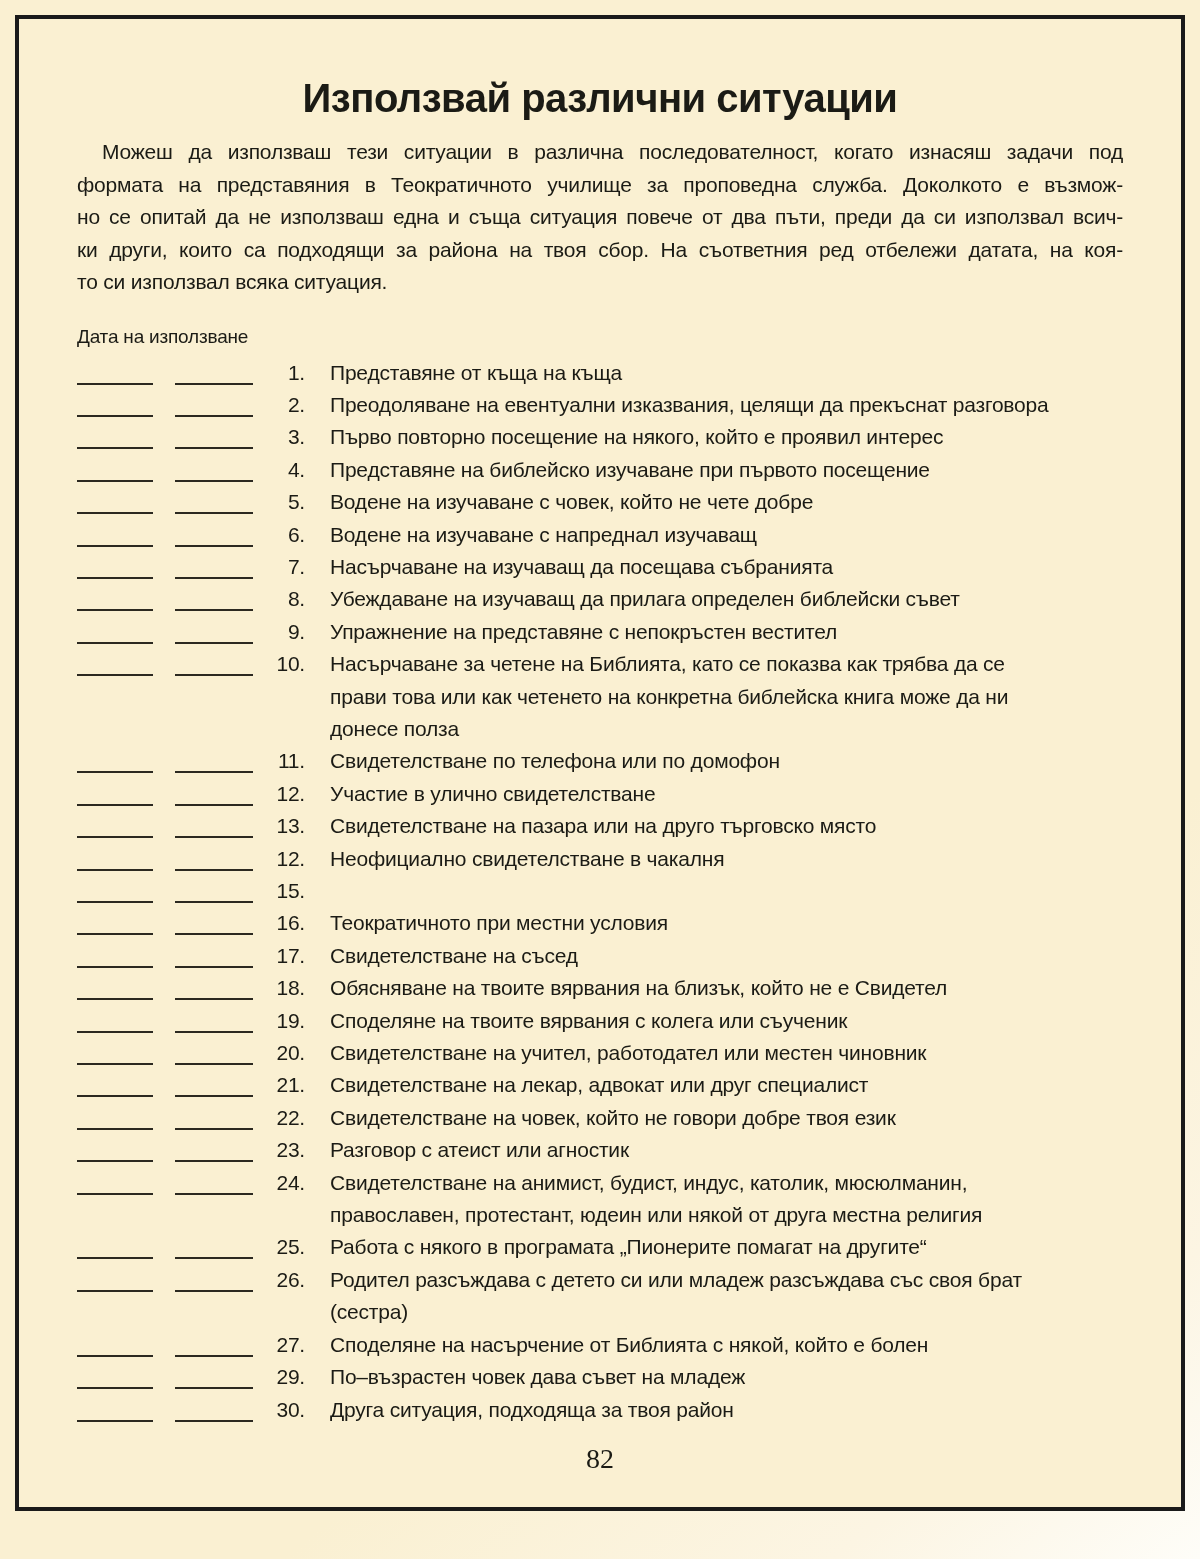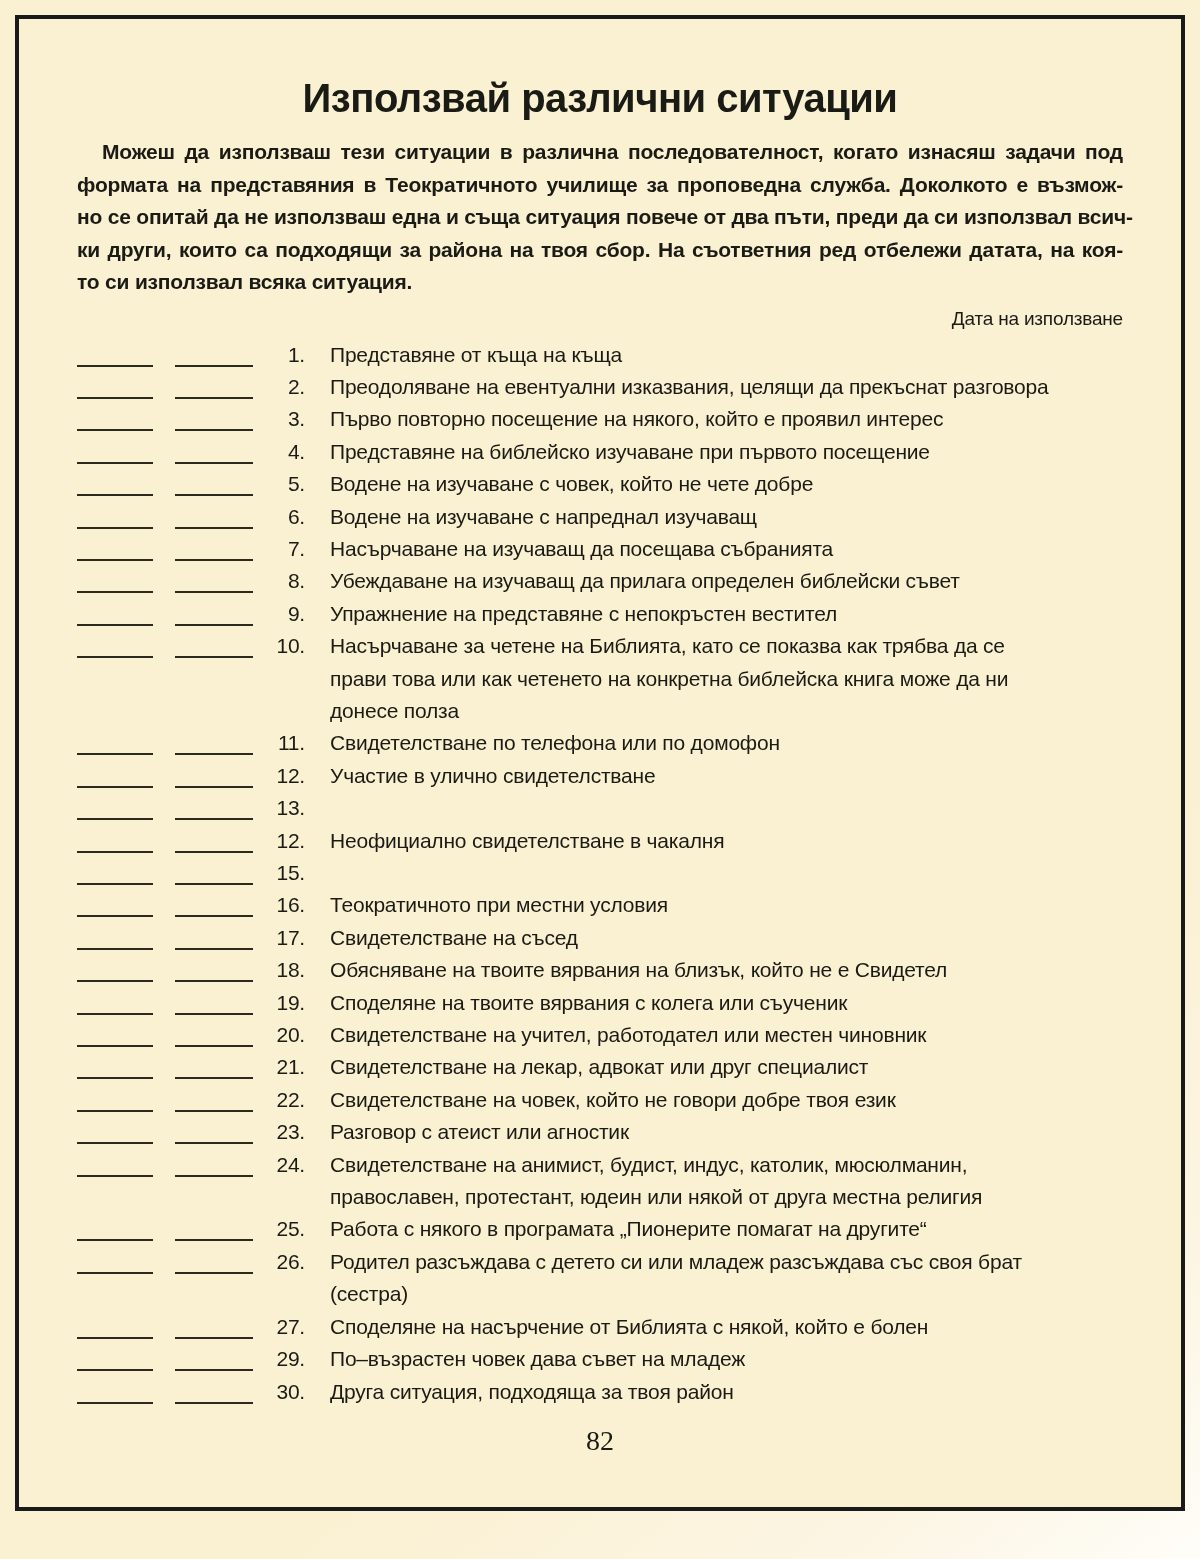--- a/index.html
+++ b/index.html
@@ -26,34 +26,33 @@
     position:absolute; inset:19px;
     padding:0 39px;
     box-sizing:border-box;
   }
   .title{
     margin:38px 0 0 0;
     font-size:40px; line-height:44px;
     font-weight:bold; text-align:center;
     letter-spacing:-0.5px;
   }
-  .intro{ margin-top:16px;font-weight:bold; }
+  .intro{ margin-top:16px; }
   .intro-line{
     font-size:21px; line-height:32.5px;
     letter-spacing:-0.2px;
     text-align:justify; text-align-last:justify;
     white-space:nowrap;
   }
   .intro-line.first{ text-indent:25px; }
   .intro-line.last{ text-align:right; text-align-last:left; }
   .date-label{
-    margin-top:8px;
+    margin-top:26px;
     font-size:19px; line-height:24px;
     letter-spacing:-0.2px;
-    text-align:right;
   }
   .list{ margin-top:8px; }
   .row{ display:flex; align-items:flex-start; }
   .blank{
     height:28px; box-sizing:border-box;
     border-bottom:2px solid var(--rule);
   }
   .blank.b1{ width:76px; }
   .blank.b2{ width:78px; margin-left:22px; }
   .num{
@@ -166,20 +165,21 @@
           <div class="row">
             <div class="blank b1"></div>
             <div class="blank b2"></div>
             <div class="num">12.</div>
             <div class="text">Участие в улично свидетелстване</div>
           </div>
           <div class="row">
             <div class="blank b1"></div>
             <div class="blank b2"></div>
             <div class="num">13.</div>
+            <div class="text">Свидетелстване на пазара или на друго търговско място</div>
           </div>
           <div class="row">
             <div class="blank b1"></div>
             <div class="blank b2"></div>
             <div class="num">12.</div>
             <div class="text">Неофициално свидетелстване в чакалня</div>
           </div>
           <div class="row">
             <div class="blank b1"></div>
             <div class="blank b2"></div>

